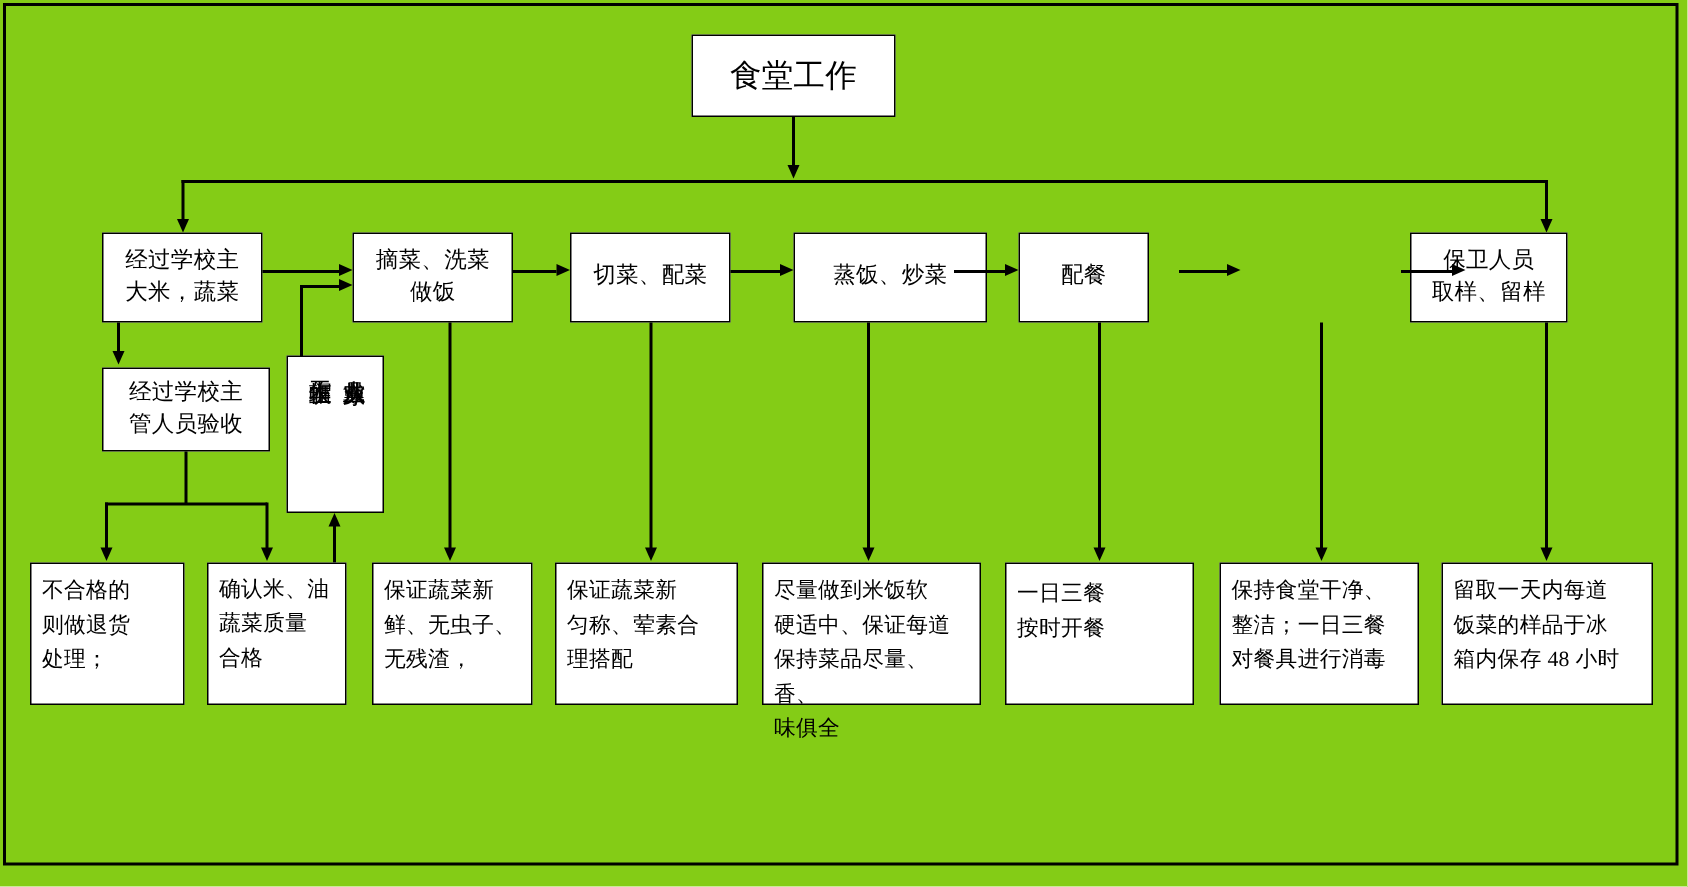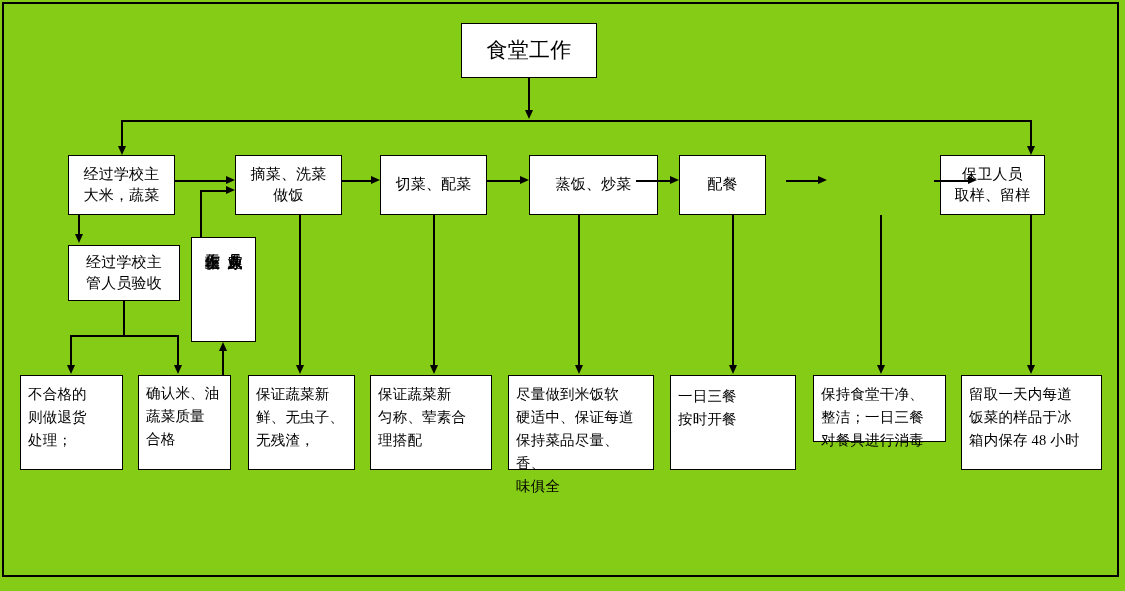--- a/index.html
+++ b/index.html
@@ -243,21 +243,21 @@
 硬适中、保证每道
 保持菜品尽量、香、
 味俱全</span>
   </div>
 
   <div class="node n-leaf" style="left:670px; top:375px; width:126px; height:95px;">
     <span class="txt" style="text-align:left; padding-top:9px;">一日三餐
 按时开餐</span>
   </div>
 
-  <div class="node n-leaf" style="left:813px; top:375px; width:133px; height:67px;">
+  <div class="node n-leaf" style="left:813px; top:375px; width:133px; height:95px;">
     <span class="txt">保持食堂干净、
 整洁；一日三餐
 对餐具进行消毒</span>
   </div>
 
   <div class="node n-leaf" style="left:961px; top:375px; width:141px; height:95px;">
     <span class="txt">留取一天内每道
 饭菜的样品于冰
 箱内保存 48 小时</span>
   </div>

